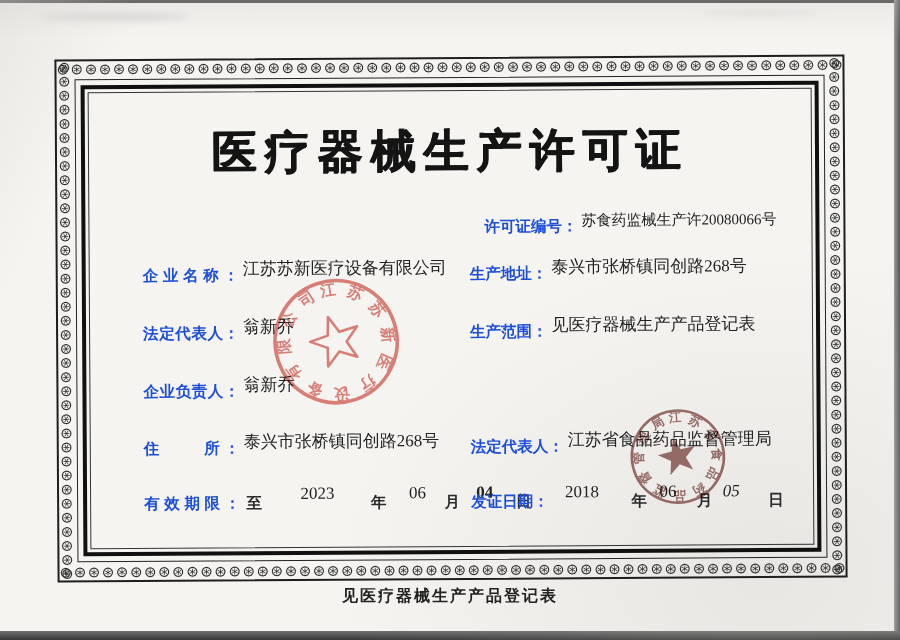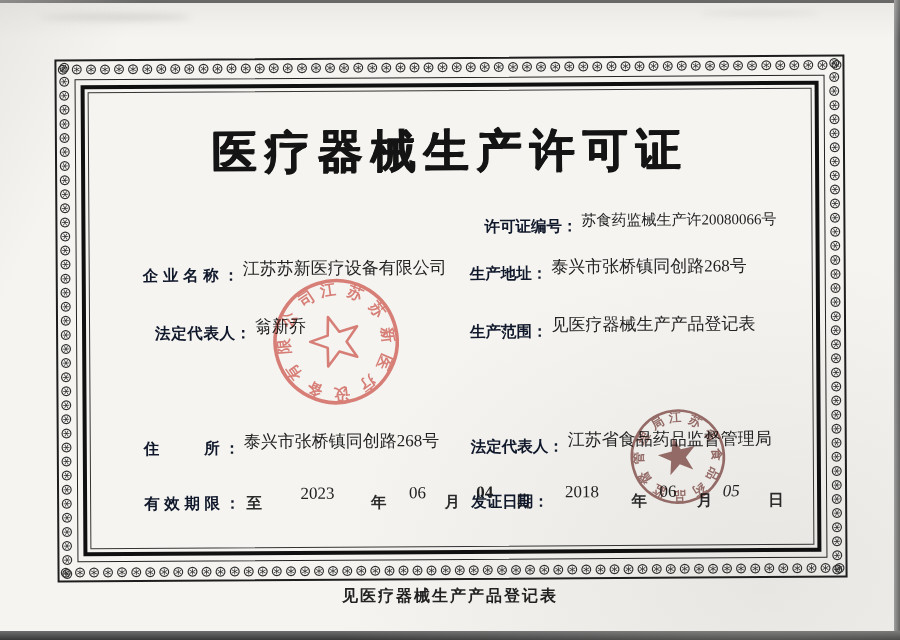--- a/index.html
+++ b/index.html
@@ -29,21 +29,21 @@
   .orn-right{top:2px;bottom:2px;right:1px;width:18px;writing-mode:vertical-rl;line-height:18px;}
   .line-a{position:absolute;inset:20px;border:1.5px solid #242424;}
   .line-thick{position:absolute;inset:26px;border:4px solid #101010;}
   .line-b{position:absolute;inset:33px;border:1px solid #343434;}
 
   .cert-title{position:absolute;left:0;top:64px;width:100%;text-align:center;
     font-size:45px;font-weight:900;color:#141414;letter-spacing:8px;
     text-shadow:1px 0 0 #141414, 0 1px 0 #141414;}
 
   .row{position:absolute;white-space:nowrap;color:#1d1d1d;}
-  .lbl{font-weight:bold;font-size:15.5px;color:#0f172a;letter-spacing:0;}
+  .lbl{font-weight:bold;font-size:15.5px;color:#1d4ed8;letter-spacing:0;}
   .lbl-just{display:inline-block;width:96px;text-align:justify;text-align-last:justify;}
   .val{font-family:"Liberation Serif","DejaVu Serif",serif;font-size:17px;color:#222;
        position:relative;top:-6px;margin-left:4px;}
   .num{font-family:"Liberation Serif","DejaVu Serif",serif;font-size:17px;color:#222;
        position:relative;top:-9px;}
   .unit{font-weight:bold;font-size:15.5px;color:#2a2a2a;}
   .dsp{display:inline-block;}
 
   .footer-line{position:absolute;left:0;top:586px;width:900px;text-align:center;
     font-weight:bold;font-size:16px;color:#222;letter-spacing:2px;}
@@ -73,22 +73,25 @@
 
   <div class="cert-title">医疗器械生产许可证</div>
 
   <div class="row" style="left:429px;top:160px;">
     <span class="lbl">许可证编号：</span><span class="val" style="font-size:15px;">苏食药监械生产许20080066号</span>
   </div>
 
   <div class="row" style="left:87px;top:205px;">
     <span class="lbl lbl-just">企业名称：</span><span class="val">江苏苏新医疗设备有限公司</span>
   </div>
-  <div class="row" style="left:87px;top:263px;margin-left:12px;">
+  <div class="row" style="left:87px;top:263px;">
     <span class="lbl lbl-just">法定代表人：</span><span class="val">翁新乔</span>
+  </div>
+  <div class="row" style="left:87px;top:321px;">
+    <span class="lbl lbl-just">企业负责人：</span><span class="val">翁新乔</span>
   </div>
   <div class="row" style="left:87px;top:378px;">
     <span class="lbl lbl-just">住　　所：</span><span class="val">泰兴市张桥镇同创路268号</span>
   </div>
   <div class="row" style="left:87px;top:435px;">
     <span class="lbl lbl-just">有效期限：</span>
     <span class="unit dsp" style="margin-left:2px;">至</span>
     <span class="num dsp" style="margin-left:34px;">2023</span>
     <span class="unit dsp" style="margin-left:32px;">年</span>
     <span class="num dsp" style="margin-left:18px;">06</span>

